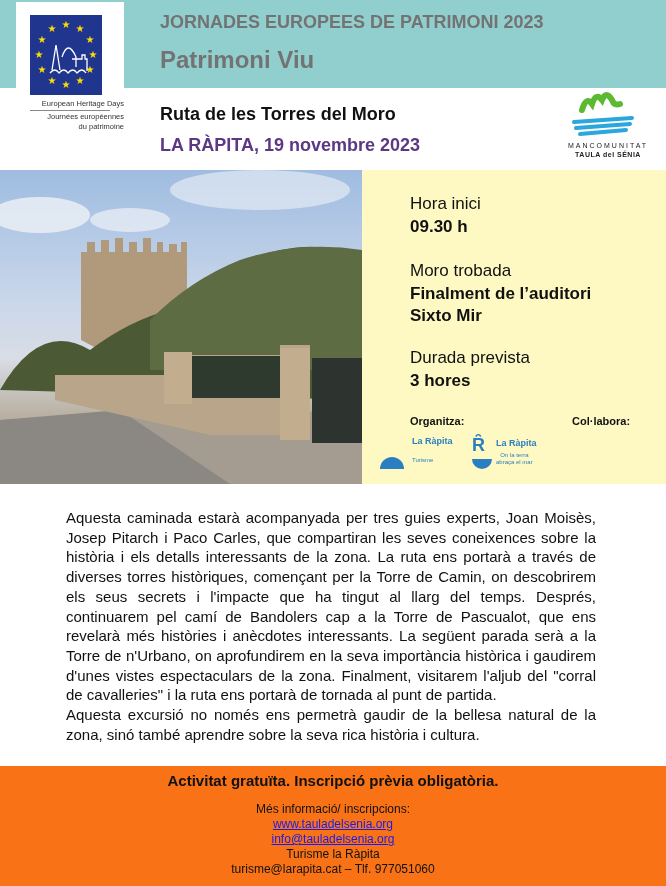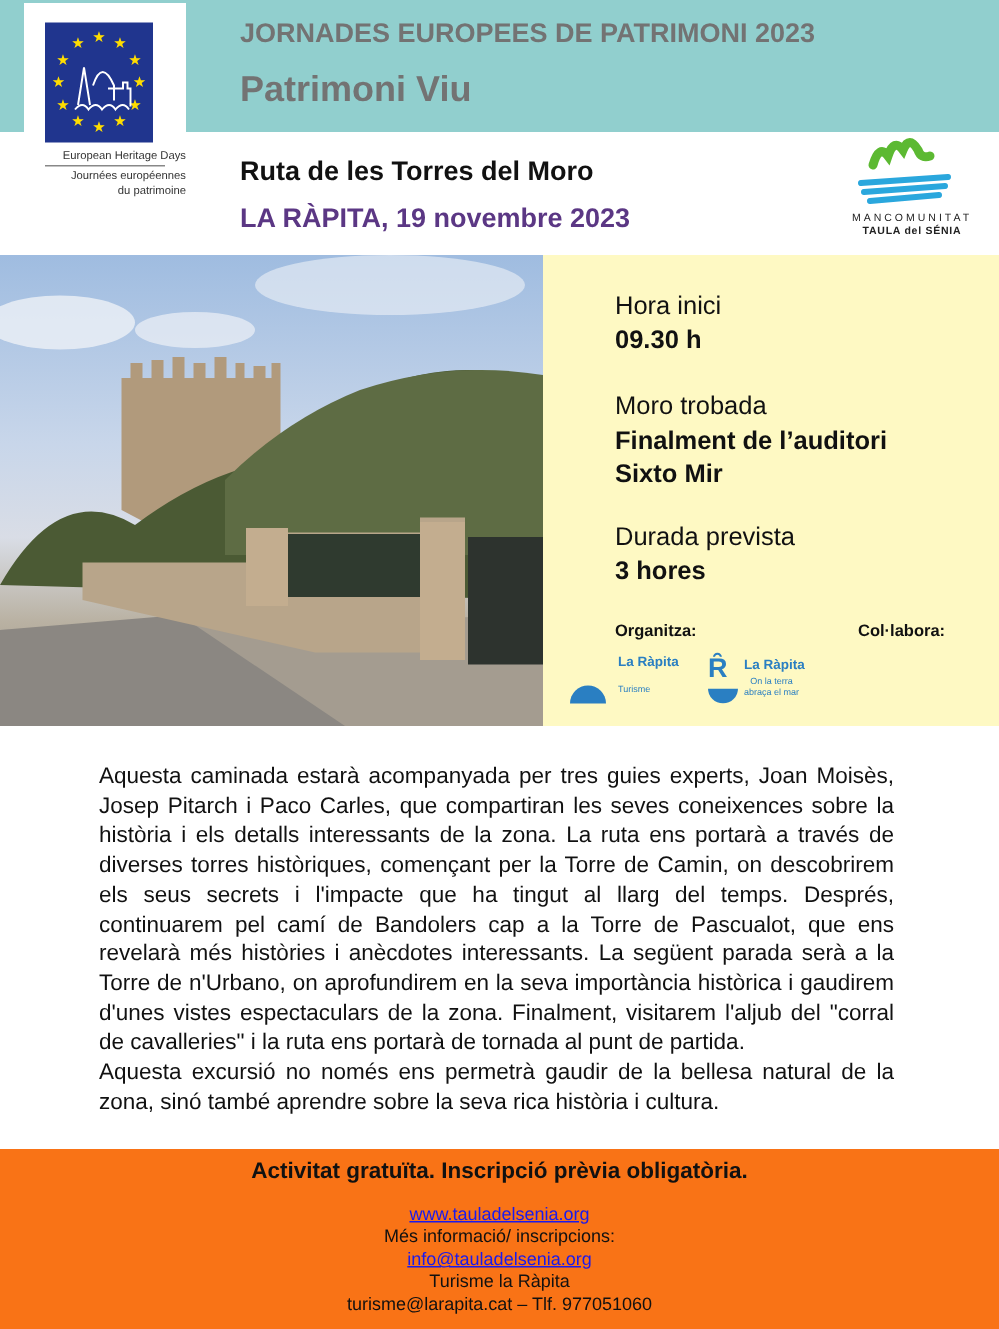--- a/index.html
+++ b/index.html
@@ -138,19 +138,19 @@
 </div>
 
 <div class="body">
   <p>Aquesta caminada estarà acompanyada per tres guies experts, Joan Moisès, Josep Pitarch i Paco Carles, que compartiran les seves coneixences sobre la història i els detalls interessants de la zona. La ruta ens portarà a través de diverses torres històriques, començant per la Torre de Camin, on descobrirem els seus secrets i l'impacte que ha tingut al llarg del temps. Després, continuarem pel camí de Bandolers cap a la Torre de Pascualot, que ens revelarà més històries i anècdotes interessants. La següent parada serà a la Torre de n'Urbano, on aprofundirem en la seva importància històrica i gaudirem d'unes vistes espectaculars de la zona. Finalment, visitarem l'aljub del "corral de cavalleries" i la ruta ens portarà de tornada al punt de partida.</p>
   <p>Aquesta excursió no només ens permetrà gaudir de la bellesa natural de la zona, sinó també aprendre sobre la seva rica història i cultura.</p>
 </div>
 
 <div class="footer">
   <div class="f-strong">Activitat gratuïta. Inscripció prèvia obligatòria.</div>
   <div class="f-lines">
+    <div>Més informació/ inscripcions:</div>
     <div><a>www.tauladelsenia.org</a></div>
-    <div>Més informació/ inscripcions:</div>
     <div><a>info@tauladelsenia.org</a></div>
     <div>Turisme la Ràpita</div>
     <div>turisme@larapita.cat – Tlf. 977051060</div>
   </div>
 </div>
 
 </body></html>

